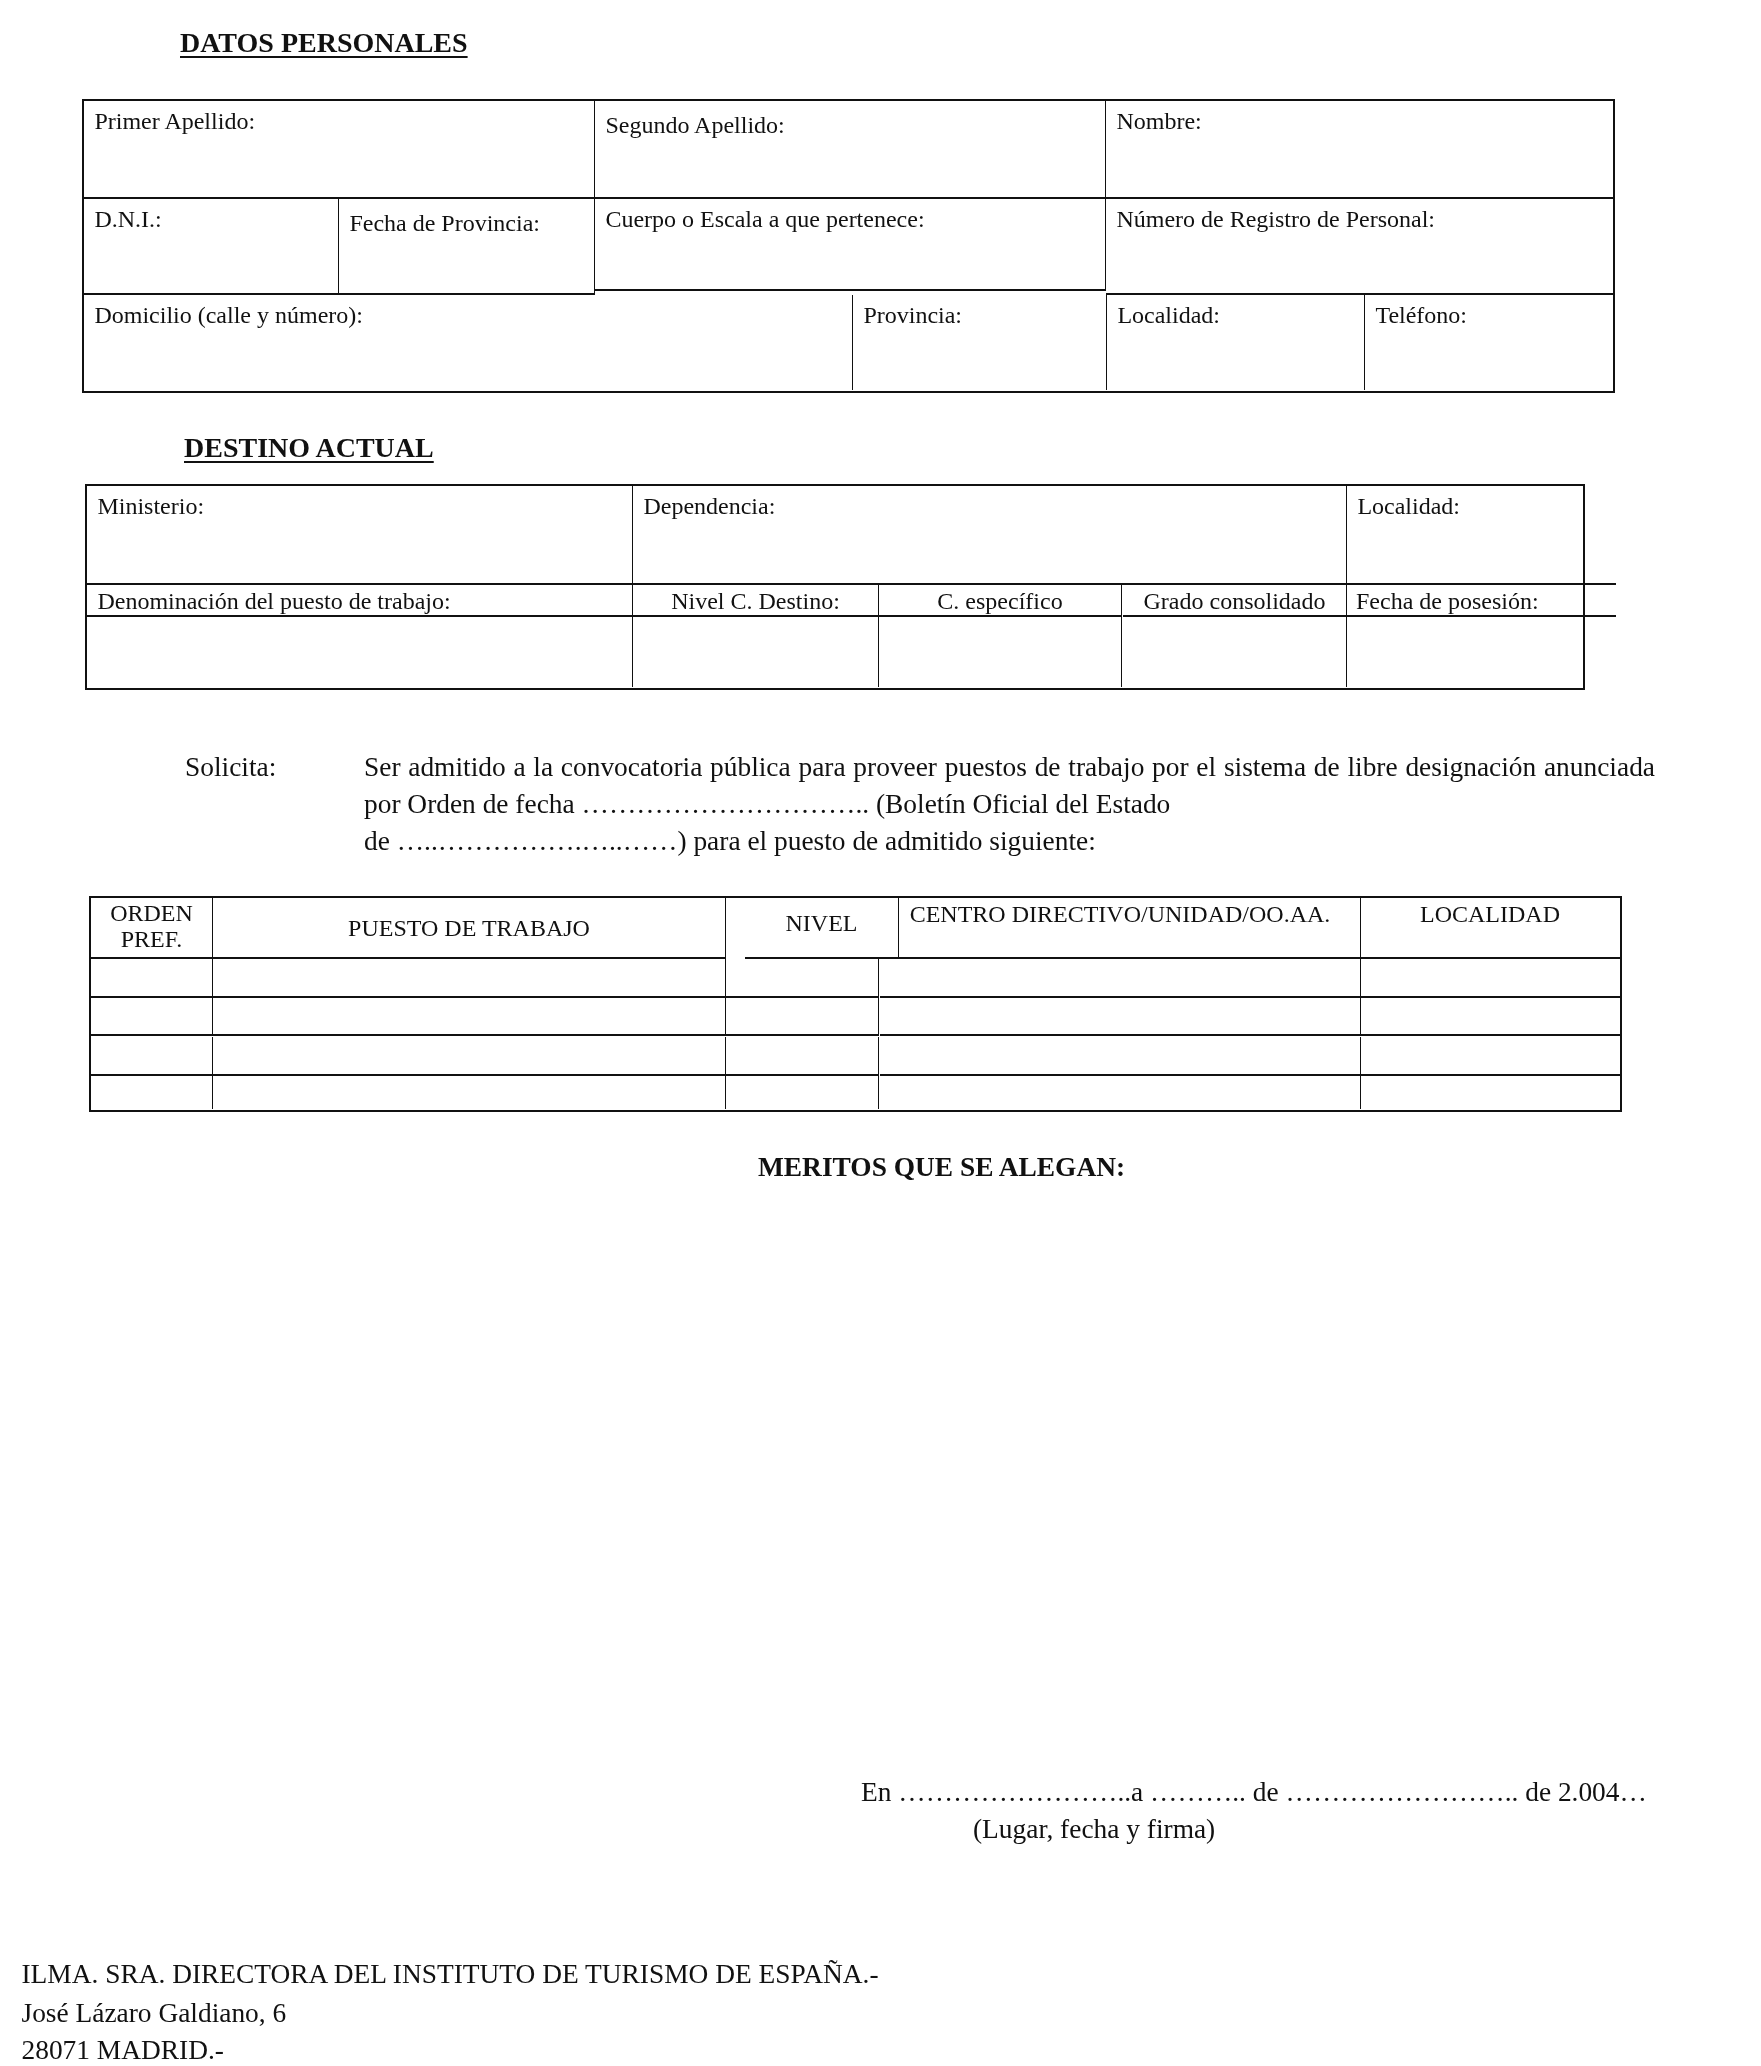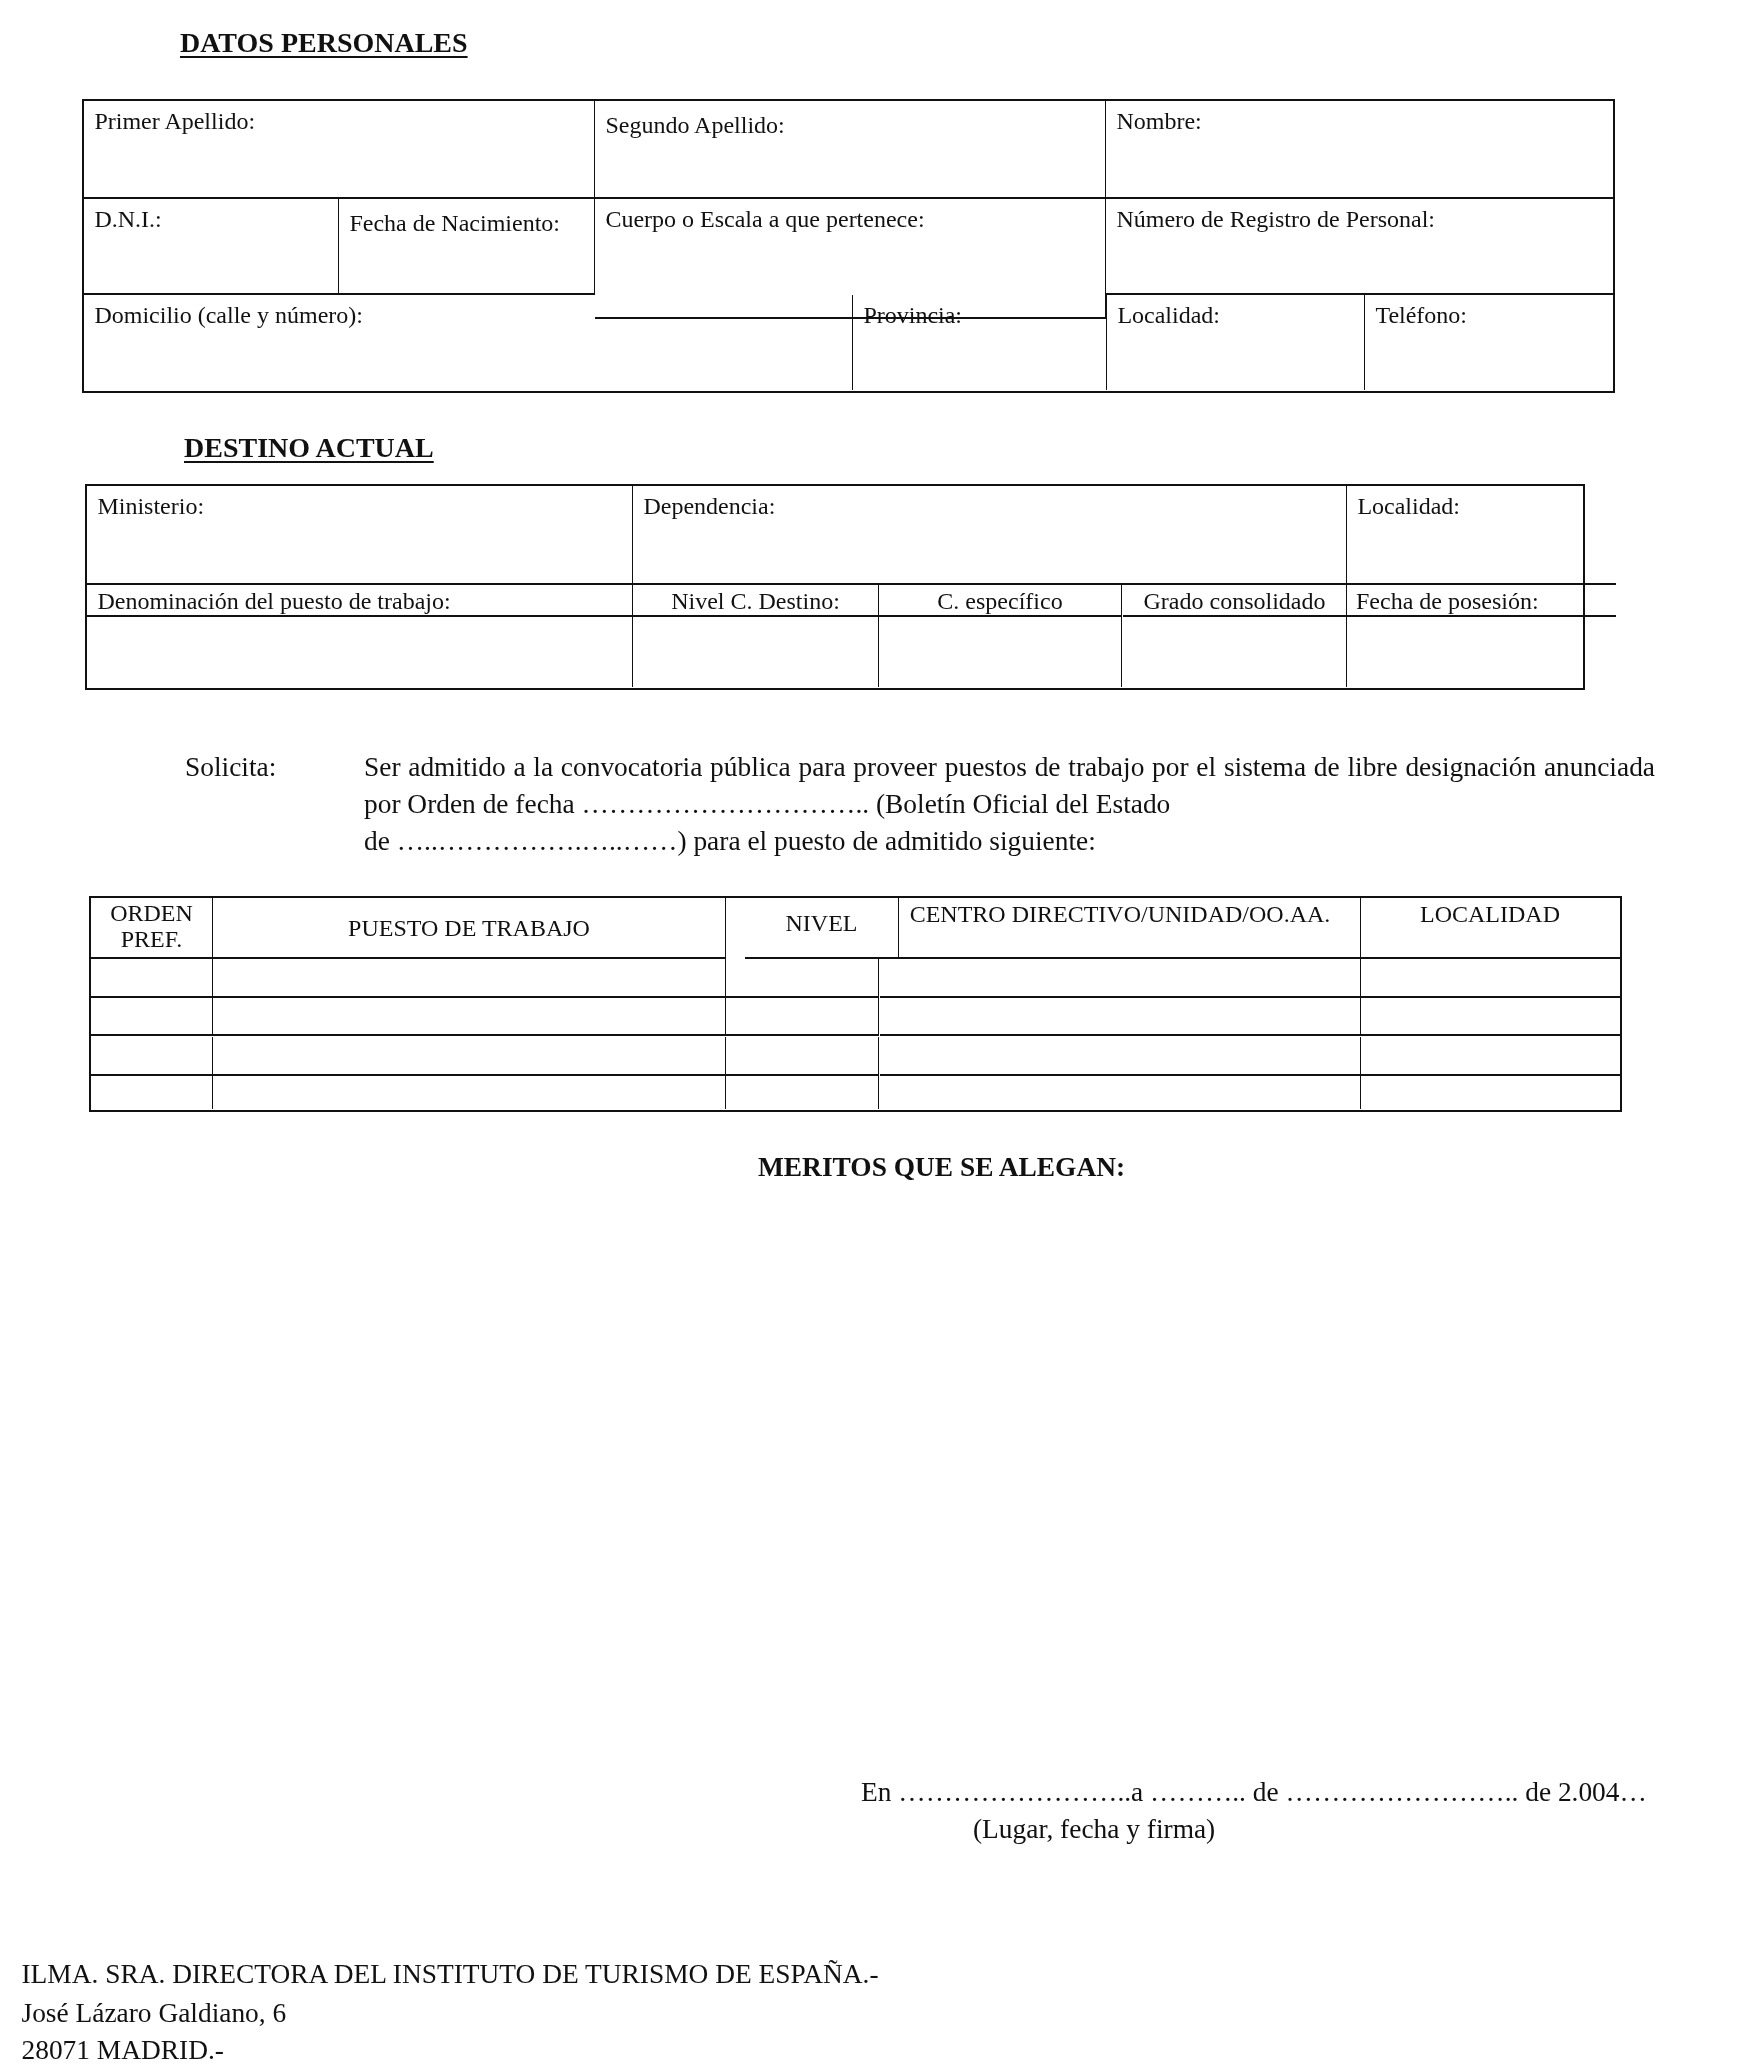--- a/index.html
+++ b/index.html
@@ -38,23 +38,23 @@
     <span>Segundo Apellido:</span>
   </div>
   <div class="cell nr" style="left:1022px; top:0; width:507px; height:98px;">
     <span>Nombre:</span>
   </div>
 
   <div class="cell" style="left:0; top:98px; width:255px; height:96px;">
     <span>D.N.I.:</span>
   </div>
   <div class="cell" style="left:255px; top:98px; width:256px; height:96px; padding-top:10.4px;">
-    <span>Fecha de Nacimiento:</span>
+    <span>Fecha de Provincia:</span>
   </div>
-  <div class="cell" style="left:511px; top:98px; width:511px; height:120px;">
+  <div class="cell" style="left:511px; top:98px; width:511px; height:92px;">
     <span>Cuerpo o Escala a que pertenece:</span>
   </div>
   <div class="cell nr" style="left:1022px; top:98px; width:507px; height:96px;">
     <span>Número de Registro de Personal:</span>
   </div>
 
   <div class="cell nb" style="left:0; top:194px; width:769px; height:95px;">
     <span>Domicilio (calle y número):</span>
   </div>
   <div class="cell nb" style="left:769px; top:194px; width:254px; height:95px;">

